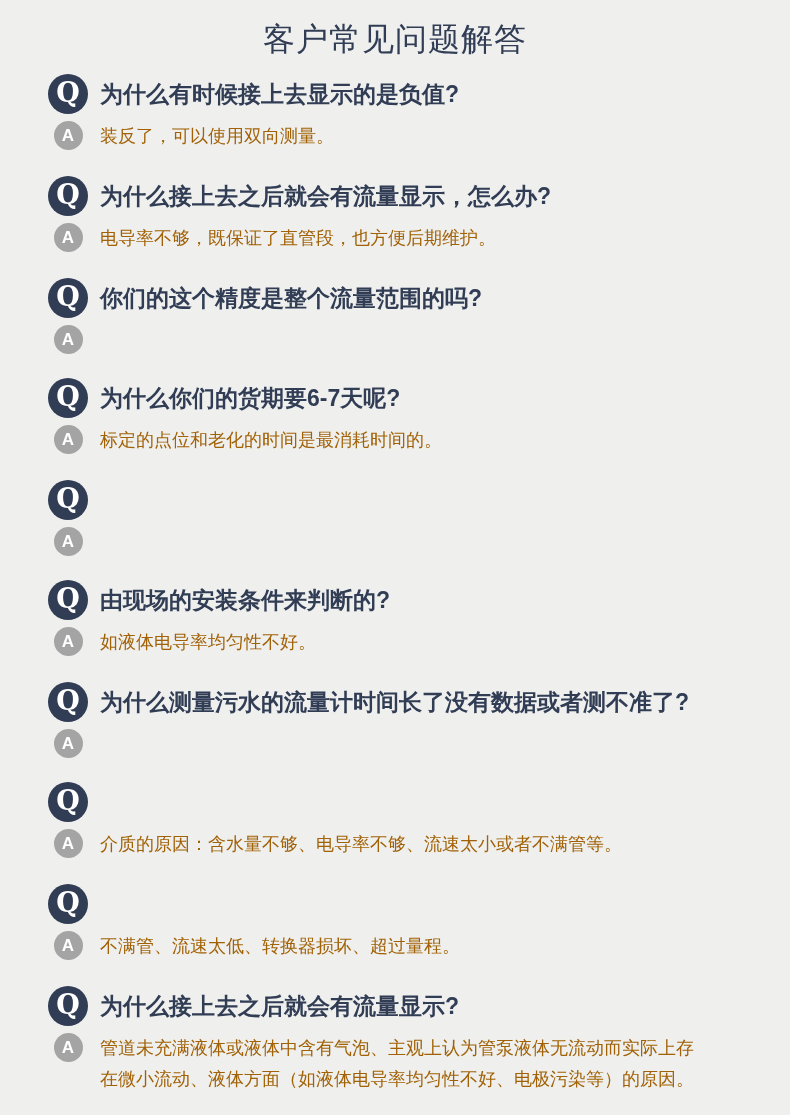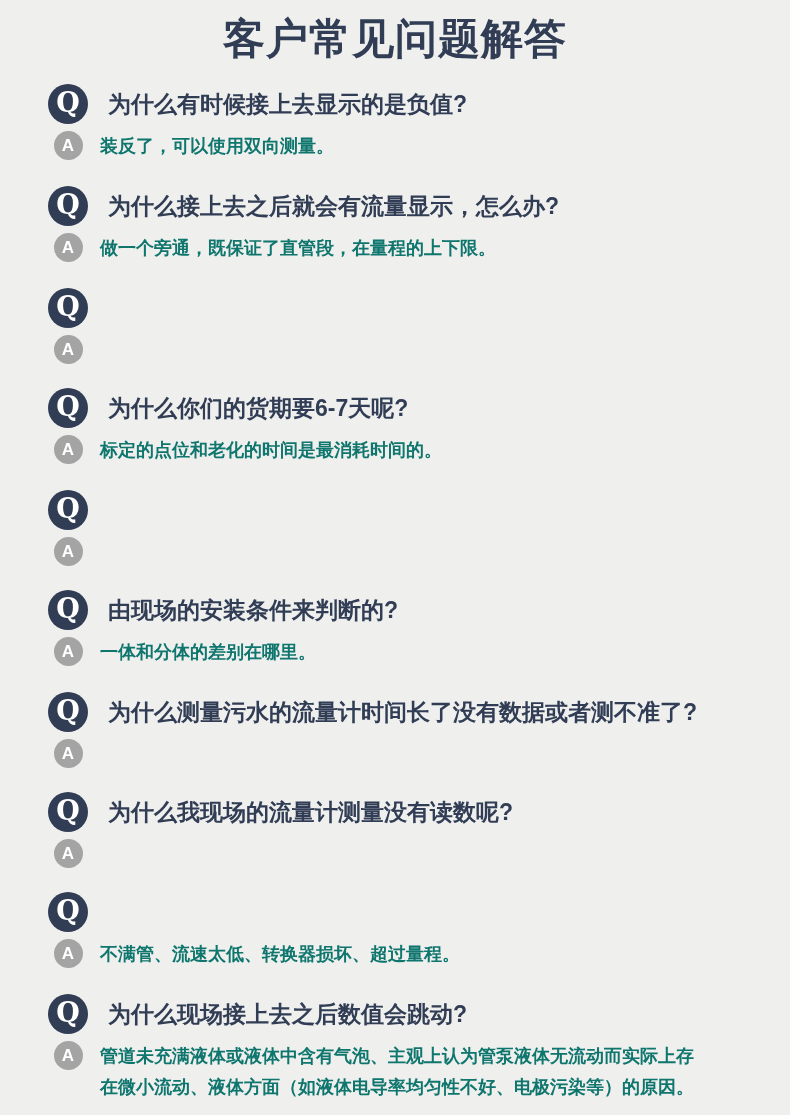--- a/index.html
+++ b/index.html
@@ -10,26 +10,26 @@
     font-family: "Liberation Sans", "DejaVu Sans", sans-serif;
     overflow: hidden;
   }
   .page {
     width: 790px;
     height: 1115px;
     padding: 16px 48px 0 48px;
   }
   .page-title {
     text-align: center;
-    font-size: 42px;
-    font-weight: 700;
+    font-size: 32px;
+    font-weight: 400;
     color: #313d54;
     letter-spacing: 1px;
     line-height: 46px;
-    margin-bottom: 22px;
+    margin-bottom: 12px;
   }
   .faq-item { margin-bottom: 24px; }
   .q-row {
     display: flex;
     align-items: center;
     margin-bottom: 7px;
   }
   .a-row {
     display: flex;
     align-items: flex-start;
@@ -58,31 +58,31 @@
     height: 29px;
     border-radius: 50%;
     background: #a4a4a4;
     color: #ffffff;
     font-weight: 700;
     font-size: 17px;
     line-height: 29px;
     text-align: center;
   }
   .q-text {
-    margin-left: 20px;
+    margin-left: 12px;
     font-size: 23px;
     font-weight: 700;
     color: #313d54;
     line-height: 30px;
   }
   .a-text {
     margin-left: 12px;
     font-size: 18px;
-    font-weight: 700;
-    color: #0f766e;
+    font-weight: 400;
+    color: #a16207;
     line-height: 31px;
     max-width: 600px;
     padding-top: 0px;
   }
 </style>
 </head>
 <body>
 
 <div class="page">
   <h1 class="page-title">客户常见问题解答</h1>
@@ -106,29 +106,30 @@
     <div class="q-row">
       <div class="badge-col">
         <div class="q-badge">Q</div>
       </div>
       <div class="q-text">为什么接上去之后就会有流量显示，怎么办?</div>
     </div>
     <div class="a-row">
       <div class="badge-col">
         <div class="a-badge">A</div>
       </div>
-      <div class="a-text">做一个旁通，既保证了直管段，在量程的上下限。</div>
-    </div>
-  </div>
-
-  <div class="faq-item">
-    <div class="q-row">
-      <div class="badge-col">
-        <div class="q-badge">Q</div>
-      </div>
+      <div class="a-text">电导率不够，既保证了直管段，也方便后期维护。</div>
+    </div>
+  </div>
+
+  <div class="faq-item">
+    <div class="q-row">
+      <div class="badge-col">
+        <div class="q-badge">Q</div>
+      </div>
+      <div class="q-text">你们的这个精度是整个流量范围的吗?</div>
     </div>
     <div class="a-row">
       <div class="badge-col">
         <div class="a-badge">A</div>
       </div>
     </div>
   </div>
 
   <div class="faq-item">
     <div class="q-row">
@@ -162,21 +163,21 @@
     <div class="q-row">
       <div class="badge-col">
         <div class="q-badge">Q</div>
       </div>
       <div class="q-text">由现场的安装条件来判断的?</div>
     </div>
     <div class="a-row">
       <div class="badge-col">
         <div class="a-badge">A</div>
       </div>
-      <div class="a-text">一体和分体的差别在哪里。</div>
+      <div class="a-text">如液体电导率均匀性不好。</div>
     </div>
   </div>
 
   <div class="faq-item">
     <div class="q-row">
       <div class="badge-col">
         <div class="q-badge">Q</div>
       </div>
       <div class="q-text">为什么测量污水的流量计时间长了没有数据或者测不准了?</div>
     </div>
@@ -185,26 +186,26 @@
         <div class="a-badge">A</div>
       </div>
     </div>
   </div>
 
   <div class="faq-item">
     <div class="q-row">
       <div class="badge-col">
         <div class="q-badge">Q</div>
       </div>
-      <div class="q-text">为什么我现场的流量计测量没有读数呢?</div>
-    </div>
-    <div class="a-row">
-      <div class="badge-col">
-        <div class="a-badge">A</div>
-      </div>
+    </div>
+    <div class="a-row">
+      <div class="badge-col">
+        <div class="a-badge">A</div>
+      </div>
+      <div class="a-text">介质的原因：含水量不够、电导率不够、流速太小或者不满管等。</div>
     </div>
   </div>
 
   <div class="faq-item">
     <div class="q-row">
       <div class="badge-col">
         <div class="q-badge">Q</div>
       </div>
     </div>
     <div class="a-row">
@@ -213,21 +214,21 @@
       </div>
       <div class="a-text">不满管、流速太低、转换器损坏、超过量程。</div>
     </div>
   </div>
 
   <div class="faq-item">
     <div class="q-row">
       <div class="badge-col">
         <div class="q-badge">Q</div>
       </div>
-      <div class="q-text">为什么现场接上去之后数值会跳动?</div>
+      <div class="q-text">为什么接上去之后就会有流量显示?</div>
     </div>
     <div class="a-row">
       <div class="badge-col">
         <div class="a-badge">A</div>
       </div>
       <div class="a-text">管道未充满液体或液体中含有气泡、主观上认为管泵液体无流动而实际上存在微小流动、液体方面（如液体电导率均匀性不好、电极污染等）的原因。</div>
     </div>
   </div>
 
 </div>

